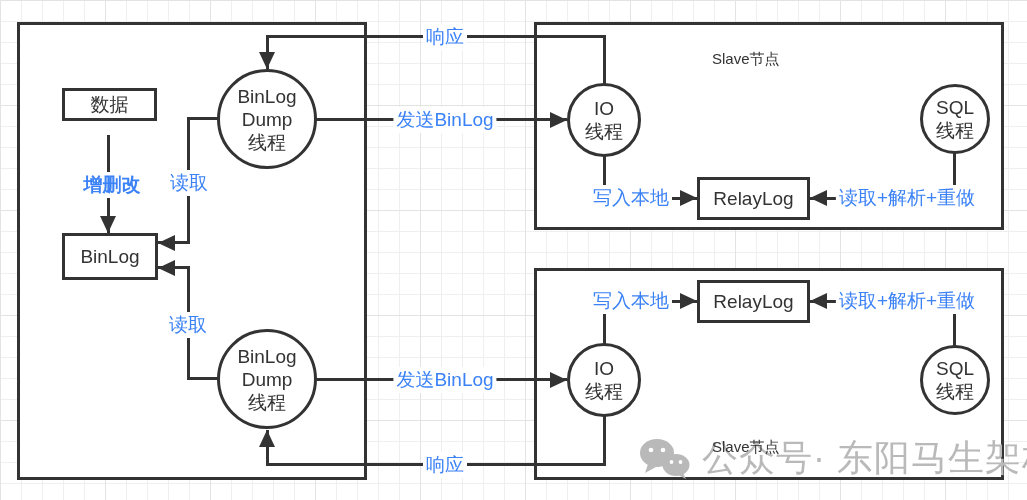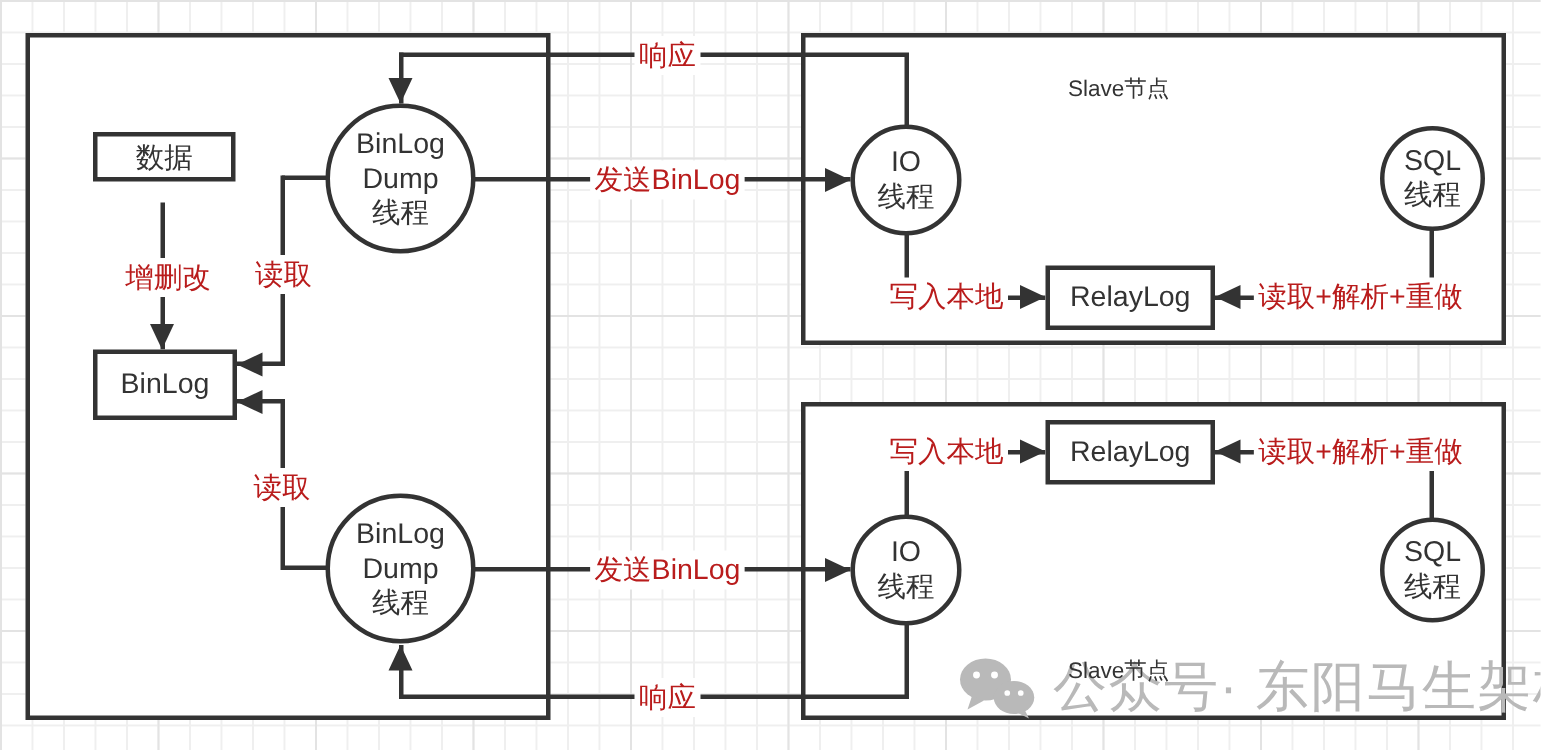--- a/index.html
+++ b/index.html
@@ -32,21 +32,21 @@
   .node{
     position:absolute;background:#fff;border:3px solid #333;
     box-sizing:border-box;display:flex;align-items:center;justify-content:center;
     font-size:19px;color:#333;z-index:4;
   }
   .circle{
     border-radius:50%;flex-direction:column;text-align:center;line-height:23px;
   }
   .elabel{
     position:absolute;transform:translate(-50%,-50%);
-    background:#fff;padding:0 3px;font-size:19px;color:#b91c1c;
+    background:#fff;padding:0 3px;font-size:19px;color:#3b82f6;
     white-space:nowrap;z-index:5;
   }
   .nlabel{
     position:absolute;font-size:15px;color:#333;white-space:nowrap;z-index:7;
   }
   #watermark{
     position:absolute;left:638px;top:434px;display:flex;align-items:center;
     gap:10px;z-index:6;pointer-events:none;
   }
   #watermark .wm-text{
@@ -143,21 +143,21 @@
 
   <div class="node circle" style="left:920px;top:84px;width:70px;height:70px;">
     <span>SQL</span>
     <span>线程</span>
   </div>
   <div class="node circle" style="left:920px;top:345px;width:70px;height:70px;">
     <span>SQL</span>
     <span>线程</span>
   </div>
 
-  <div class="elabel" style="left:112px;top:185px;">增删改</div>
+  <div class="elabel" style="left:112px;top:185px;font-weight:bold;">增删改</div>
   <div class="elabel" style="left:189px;top:183px;">读取</div>
   <div class="elabel" style="left:188px;top:325px;">读取</div>
   <div class="elabel" style="left:445px;top:37px;">响应</div>
   <div class="elabel" style="left:445px;top:120px;">发送BinLog</div>
   <div class="elabel" style="left:631px;top:198px;">写入本地</div>
   <div class="elabel" style="left:907px;top:198px;">读取+解析+重做</div>
   <div class="elabel" style="left:445px;top:380px;">发送BinLog</div>
   <div class="elabel" style="left:631px;top:301px;">写入本地</div>
   <div class="elabel" style="left:907px;top:301px;">读取+解析+重做</div>
   <div class="elabel" style="left:445px;top:465px;">响应</div>

